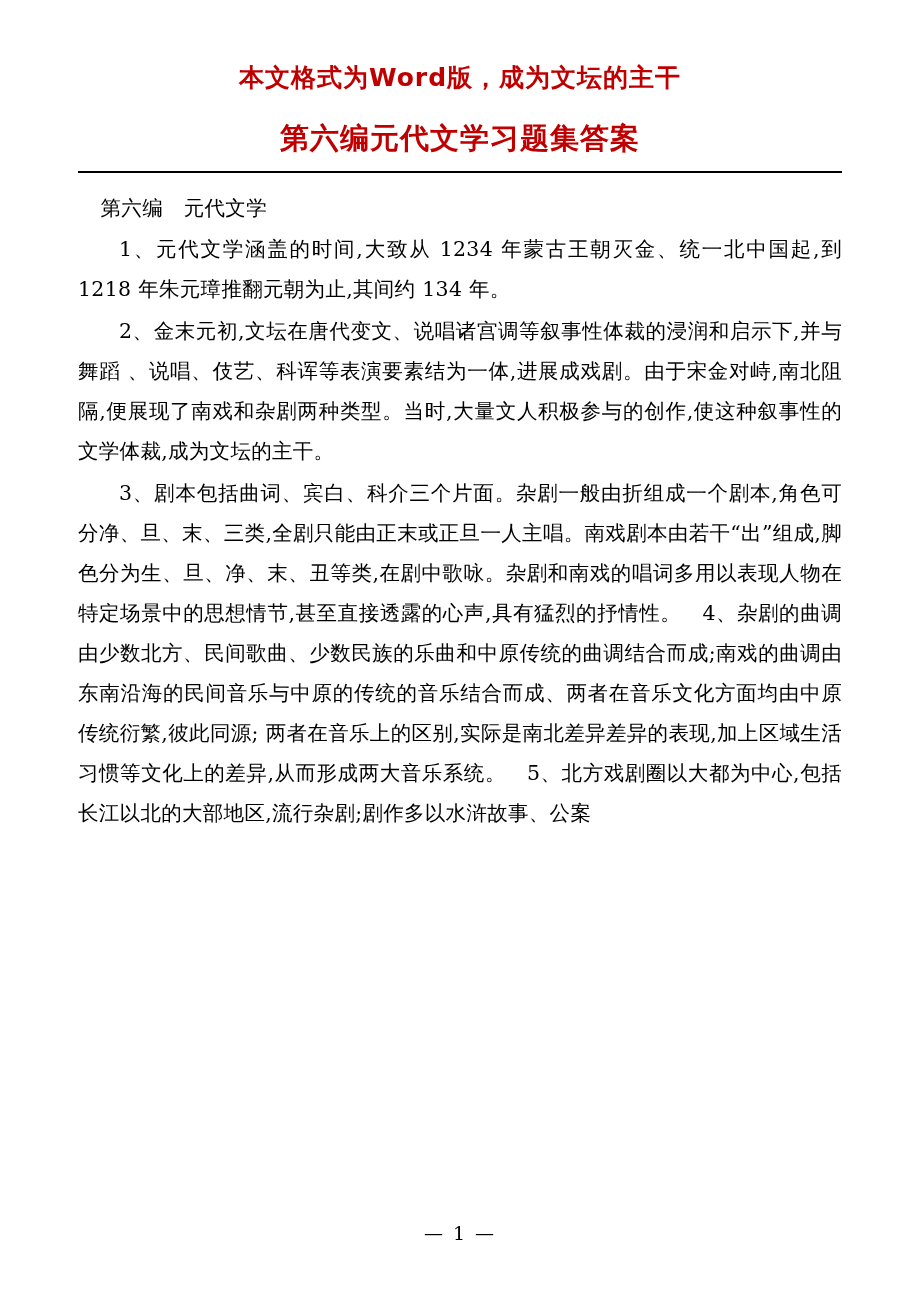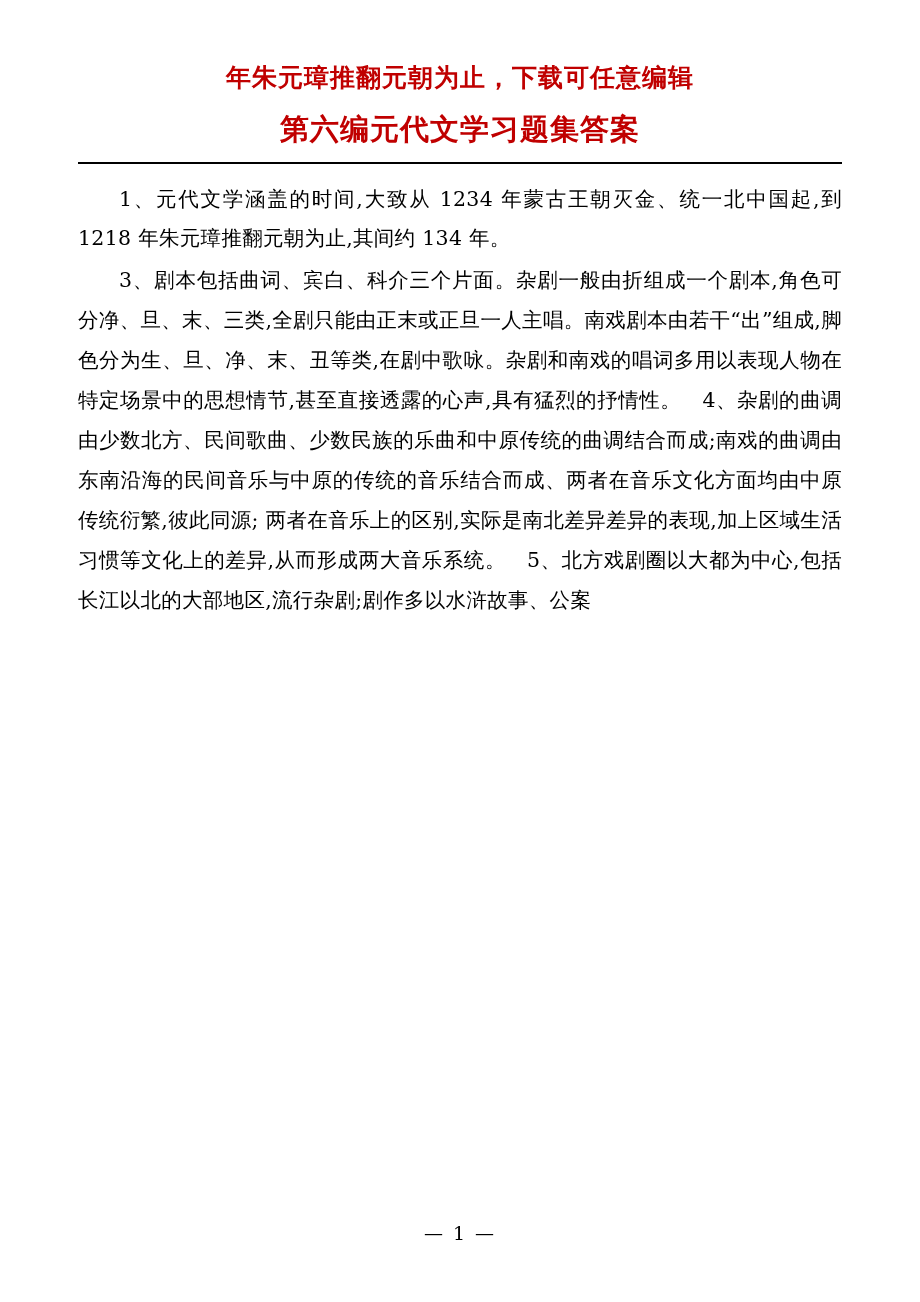--- a/index.html
+++ b/index.html
@@ -32,21 +32,21 @@
     padding-top: 62px;
     line-height: 1.3;
   }
   .doc-title {
     text-align: center;
     color: #c00000;
     font-family: "DejaVu Serif", "Liberation Serif", serif;
     font-weight: bold;
     font-size: 29px;
     letter-spacing: 1px;
-    margin-top: 15px;
+    margin-top: 24px;
     padding-bottom: 12px;
   }
   .rule {
     border: none;
     border-top: 2px solid #000000;
     margin: 0 0 16px 0;
   }
   .content {
     font-size: 20.5px;
     line-height: 1.95;
@@ -70,26 +70,28 @@
     text-align: center;
     font-size: 19px;
     letter-spacing: 2px;
   }
 </style>
 </head>
 <body>
 
 <div class="page">
 
-  <div class="banner">年朱元璋推翻元朝为止，下载可任意编辑</div>
+  <div class="banner">本文格式为Word版，成为文坛的主干</div>
 
   <div class="doc-title">第六编元代文学习题集答案</div>
 
   <hr class="rule">
 
   <div class="content">
+    <p class="indent1">第六编　元代文学</p>
     <p class="indent2">1、元代文学涵盖的时间,大致从 1234 年蒙古王朝灭金、统一北中国起,到 1218 年朱元璋推翻元朝为止,其间约 134 年。</p>
+    <p class="indent2">2、金末元初,文坛在唐代变文、说唱诸宫调等叙事性体裁的浸润和启示下,并与舞蹈 、说唱、伎艺、科诨等表演要素结为一体,进展成戏剧。由于宋金对峙,南北阻隔,便展现了南戏和杂剧两种类型。当时,大量文人积极参与的创作,使这种叙事性的文学体裁,成为文坛的主干。</p>
     <p class="indent2">3、剧本包括曲词、宾白、科介三个片面。杂剧一般由折组成一个剧本,角色可分净、旦、末、三类,全剧只能由正末或正旦一人主唱。南戏剧本由若干“出”组成,脚色分为生、旦、净、末、丑等类,在剧中歌咏。杂剧和南戏的唱词多用以表现人物在特定场景中的思想情节,甚至直接透露的心声,具有猛烈的抒情性。　4、杂剧的曲调由少数北方、民间歌曲、少数民族的乐曲和中原传统的曲调结合而成;南戏的曲调由东南沿海的民间音乐与中原的传统的音乐结合而成、两者在音乐文化方面均由中原传统衍繁,彼此同源; 两者在音乐上的区别,实际是南北差异差异的表现,加上区域生活习惯等文化上的差异,从而形成两大音乐系统。　5、北方戏剧圈以大都为中心,包括长江以北的大部地区,流行杂剧;剧作多以水浒故事、公案</p>
   </div>
 
   <div class="pagenum">— 1 —</div>
 
 </div>
 
 </body></html>

